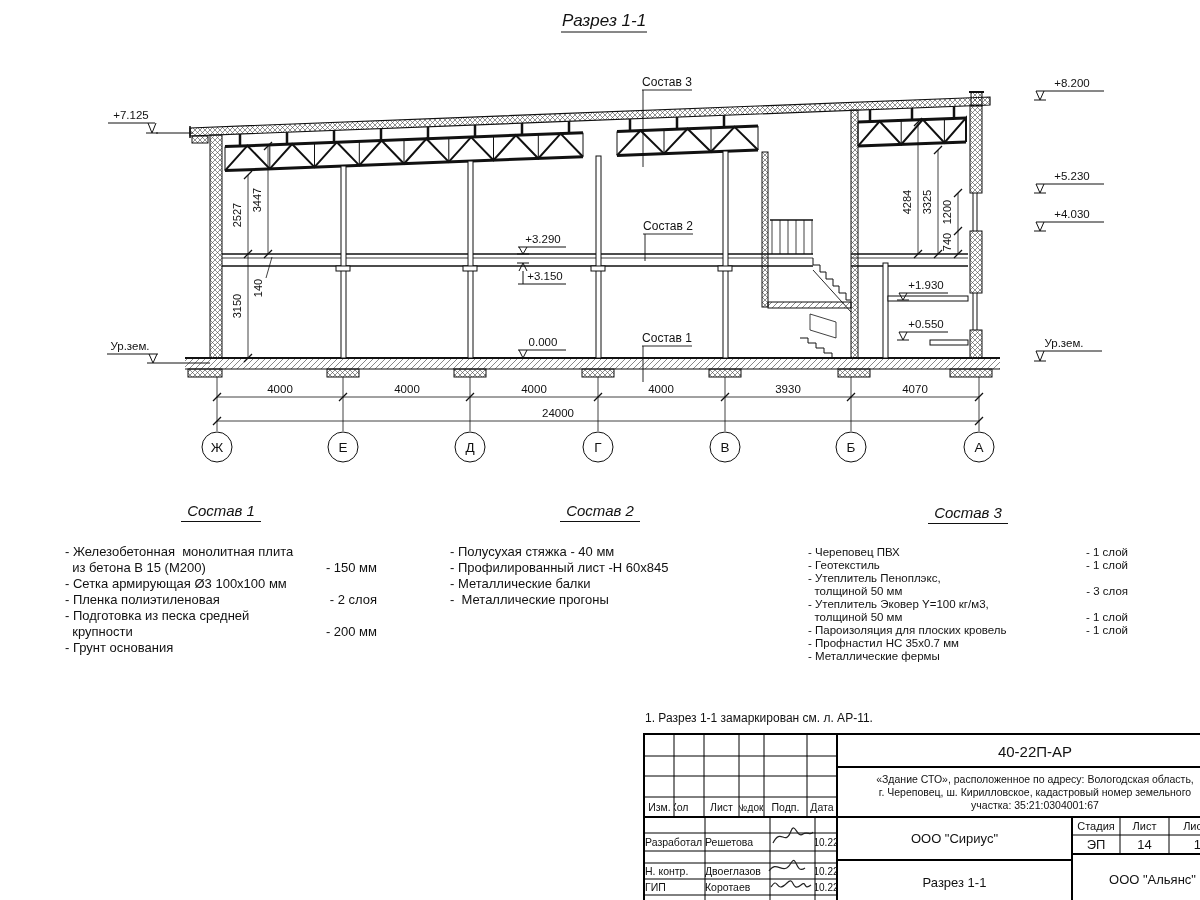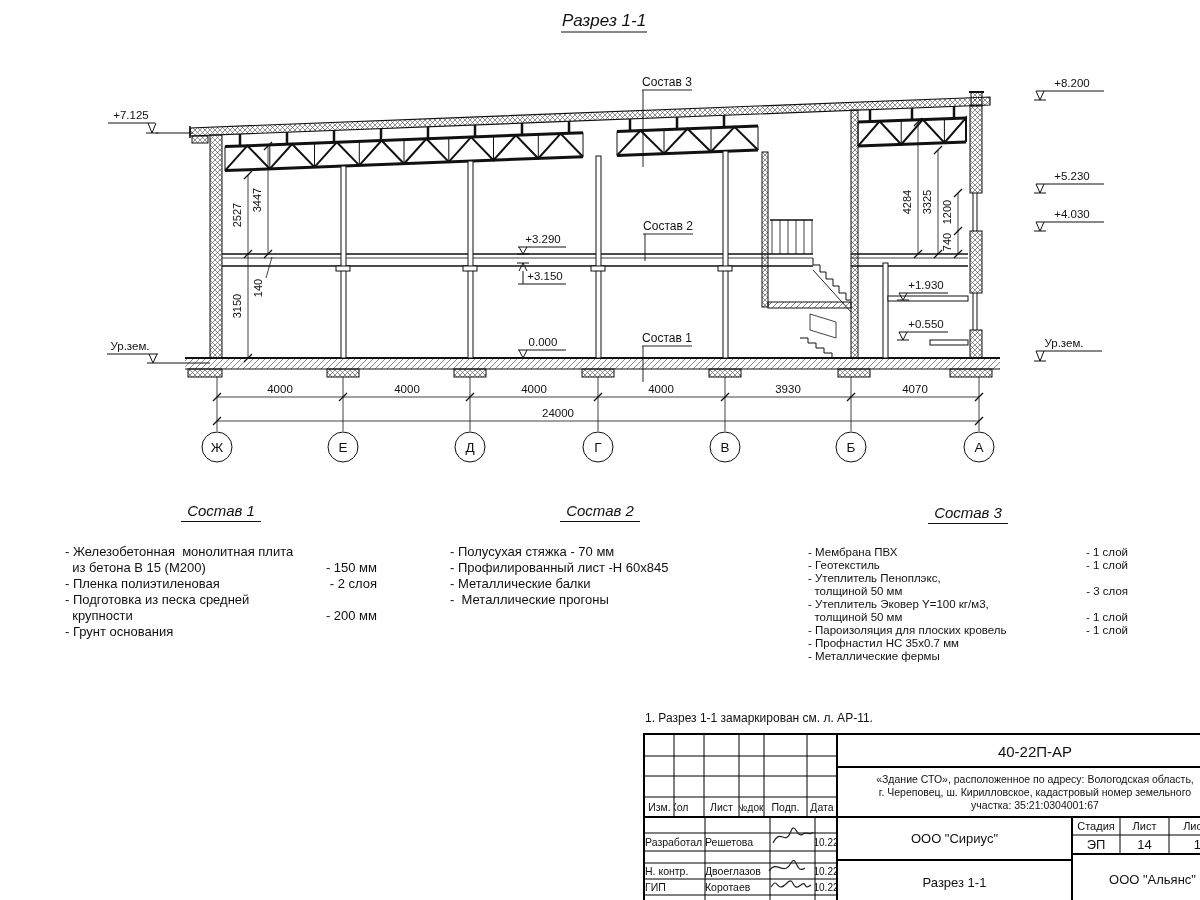--- a/index.html
+++ b/index.html
@@ -272,58 +272,62 @@
 </svg>
 
 <div class="comp c13" style="left:65px;top:502px;width:312px">
   <div class="comp-title"><span>Состав 1</span></div>
   <div class="comp-row">
       <div class="comp-text">- Железобетонная  монолитная плита
   из бетона В 15 (М200)</div>
       <div class="comp-val">- 150 мм</div>
     </div>
   <div class="comp-row">
+      <div class="comp-text">- Сетка армирующая Ø3 100х100 мм</div>
+      <div class="comp-val"></div>
+    </div>
+  <div class="comp-row">
       <div class="comp-text">- Пленка полиэтиленовая</div>
       <div class="comp-val">-  2 слоя</div>
     </div>
   <div class="comp-row">
       <div class="comp-text">- Подготовка из песка средней
   крупности</div>
       <div class="comp-val">- 200 мм</div>
     </div>
   <div class="comp-row">
       <div class="comp-text">- Грунт основания</div>
       <div class="comp-val"></div>
     </div>
 </div>
 
 <div class="comp c13" style="left:450px;top:502px;width:300px">
   <div class="comp-title"><span>Состав 2</span></div>
   <div class="comp-row">
-      <div class="comp-text">- Полусухая стяжка - 70 мм</div>
+      <div class="comp-text">- Полусухая стяжка - 40 мм</div>
       <div class="comp-val"></div>
     </div>
   <div class="comp-row">
       <div class="comp-text">- Профилированный лист -Н 60х845</div>
       <div class="comp-val"></div>
     </div>
   <div class="comp-row">
       <div class="comp-text">- Металлические балки</div>
       <div class="comp-val"></div>
     </div>
   <div class="comp-row">
       <div class="comp-text">-  Металлические прогоны</div>
       <div class="comp-val"></div>
     </div>
 </div>
 
 <div class="comp c11" style="left:808px;top:504px;width:320px">
   <div class="comp-title"><span>Состав 3</span></div>
   <div class="comp-row">
-      <div class="comp-text">- Мембрана ПВХ</div>
+      <div class="comp-text">- Череповец ПВХ</div>
       <div class="comp-val">- 1 слой</div>
     </div>
   <div class="comp-row">
       <div class="comp-text">- Геотекстиль</div>
       <div class="comp-val">- 1 слой</div>
     </div>
   <div class="comp-row">
       <div class="comp-text">- Утеплитель Пеноплэкс,
   толщиной 50 мм</div>
       <div class="comp-val">- 3 слоя</div>

